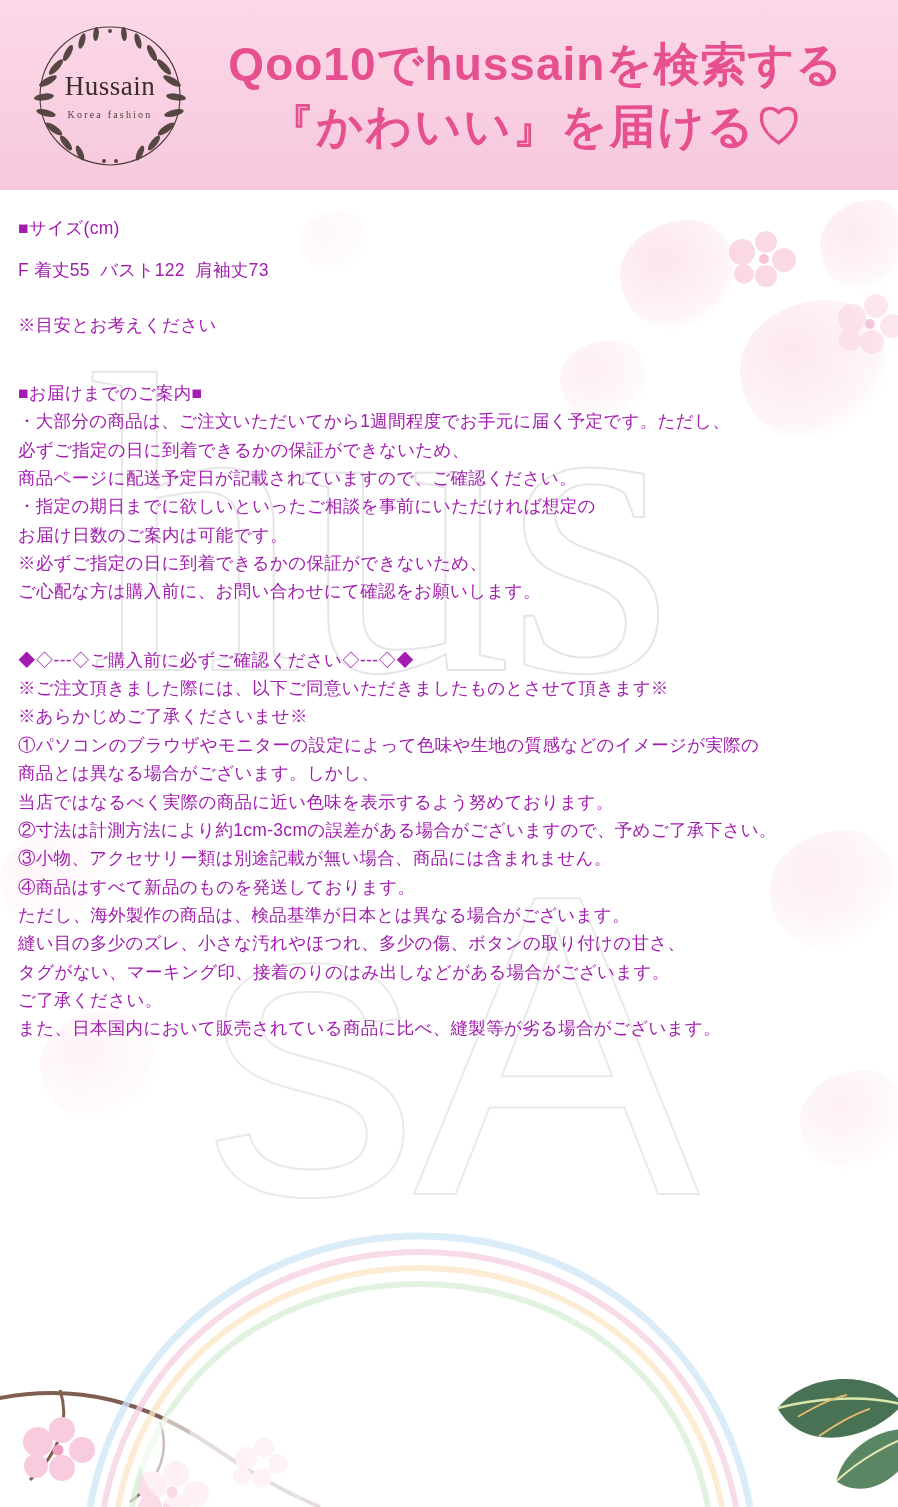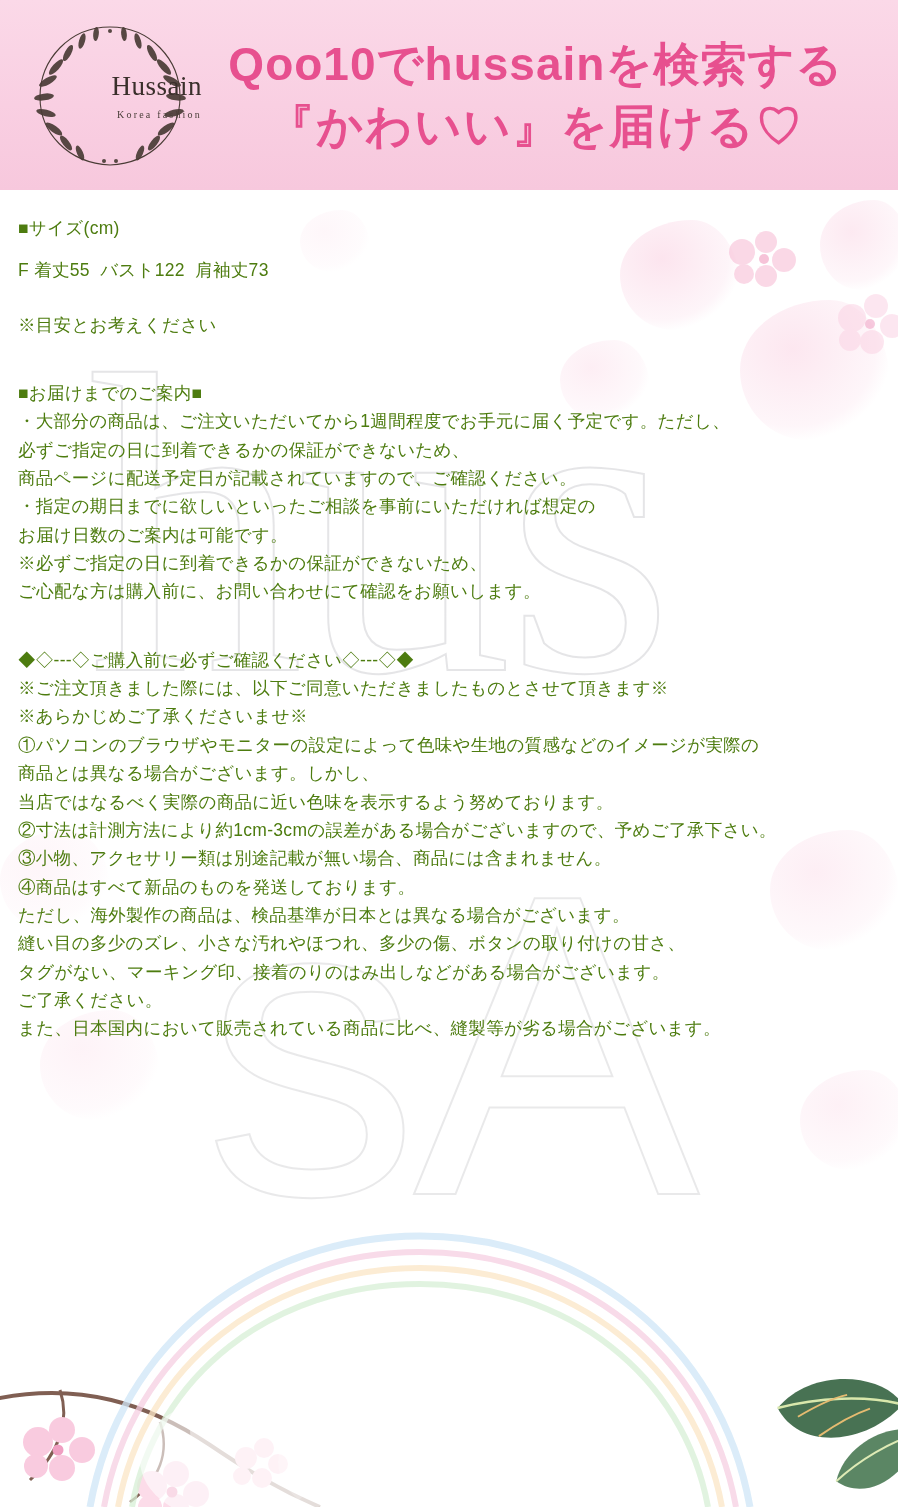--- a/index.html
+++ b/index.html
@@ -42,21 +42,21 @@
   }
   .wreath-svg {
     position: absolute;
     left: 0; top: 0;
   }
   .brand-text {
     position: absolute;
     left: 0;
     top: 58px;
     width: 184px;
-    text-align: right;
+    text-align: center;
     pointer-events: none;
   }
   .brand-name {
     font-family: "Liberation Serif", serif;
     font-size: 27px;
     color: #3a2f2b;
     letter-spacing: 0.5px;
     line-height: 1;
   }
   .brand-sub {
@@ -133,21 +133,21 @@
   
   .text-block {
     position: relative;
     z-index: 5;
     padding: 24px 18px 0 18px;
     box-sizing: border-box;
   }
   .line {
     font-size: 17.5px;
     line-height: 1.62;
-    color: #4d7c0f;
+    color: #a21caf;
     letter-spacing: 0.3px;
     white-space: pre-wrap;
   }
   .spacer {
     height: 26px;
   }
   .spacer-sm {
     height: 14px;
   }
 </style>

